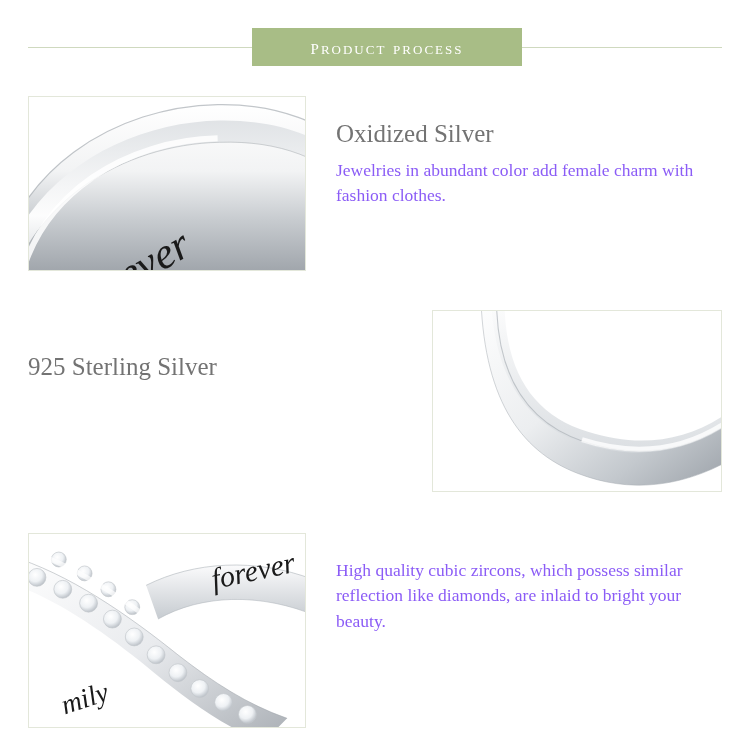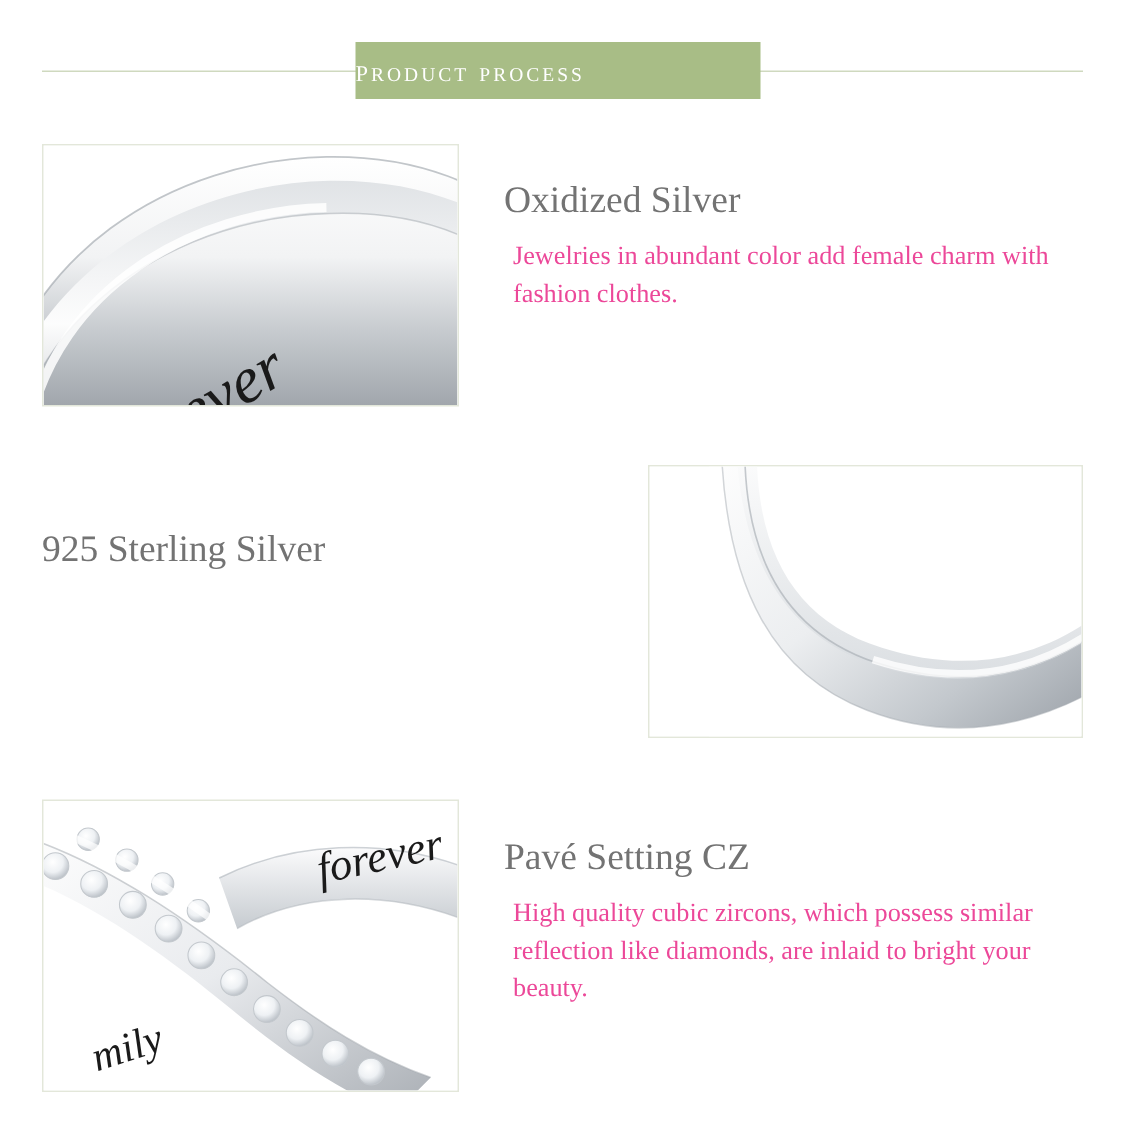--- a/index.html
+++ b/index.html
@@ -33,26 +33,27 @@
     position: absolute;
     top: 19px;
     left: 28px;
     width: 694px;
     height: 1px;
     background: #cfd9bf;
   }
   .header-band {
     position: absolute;
     top: 0px;
-    left: 237px;
+    left: 252px;
     width: 270px;
     height: 38px;
     background: #a8bd86;
     display: flex;
     align-items: center;
+    justify-content: center;
   }
   .header-title {
     color: #ffffff;
     font-family: "Liberation Serif", serif;
     font-size: 19px;
     letter-spacing: 2px;
     font-variant: small-caps;
     text-transform: lowercase;
     white-space: nowrap;
   }
@@ -75,23 +76,23 @@
     font-family: "Liberation Serif", serif;
     font-size: 25px;
     color: #737373;
     margin: 0 0 10px 0;
     font-weight: normal;
     line-height: 1.1;
   }
   .block-body {
     font-family: "Liberation Serif", serif;
     font-size: 17.5px;
-    color: #ec4899;
+    color: #8b5cf6;
     line-height: 1.45;
-    margin: 6px;
+    margin: 0;
   }
 
   
   #photo-1 { top: 96px; left: 28px; width: 278px; height: 175px; }
   #photo-2 { top: 310px; left: 432px; width: 290px; height: 182px; }
   #photo-3 { top: 533px; left: 28px; width: 278px; height: 195px; }
 
   .svg-full { display: block; width: 100%; height: 100%; }
 
   
@@ -238,18 +239,17 @@
 
         <g fill="#1a1a1a" font-family="Liberation Serif, serif" font-style="italic">
           <text x="186" y="56" font-size="30" transform="rotate(-12 186 56)">forever</text>
           <text x="36" y="182" font-size="28" transform="rotate(-18 36 182)">mily</text>
         </g>
       </g>
     </svg>
   </div>
 
   <div class="text-block" id="text-3">
-    <h2 class="block-title">Pavé Setting CZ</h2>
     <p class="block-body">High quality cubic zircons, which possess similar reflection like diamonds, are inlaid to bright your beauty.</p>
   </div>
 
   <div class="footer-fade"></div>
 </div>
 
 </body></html>

